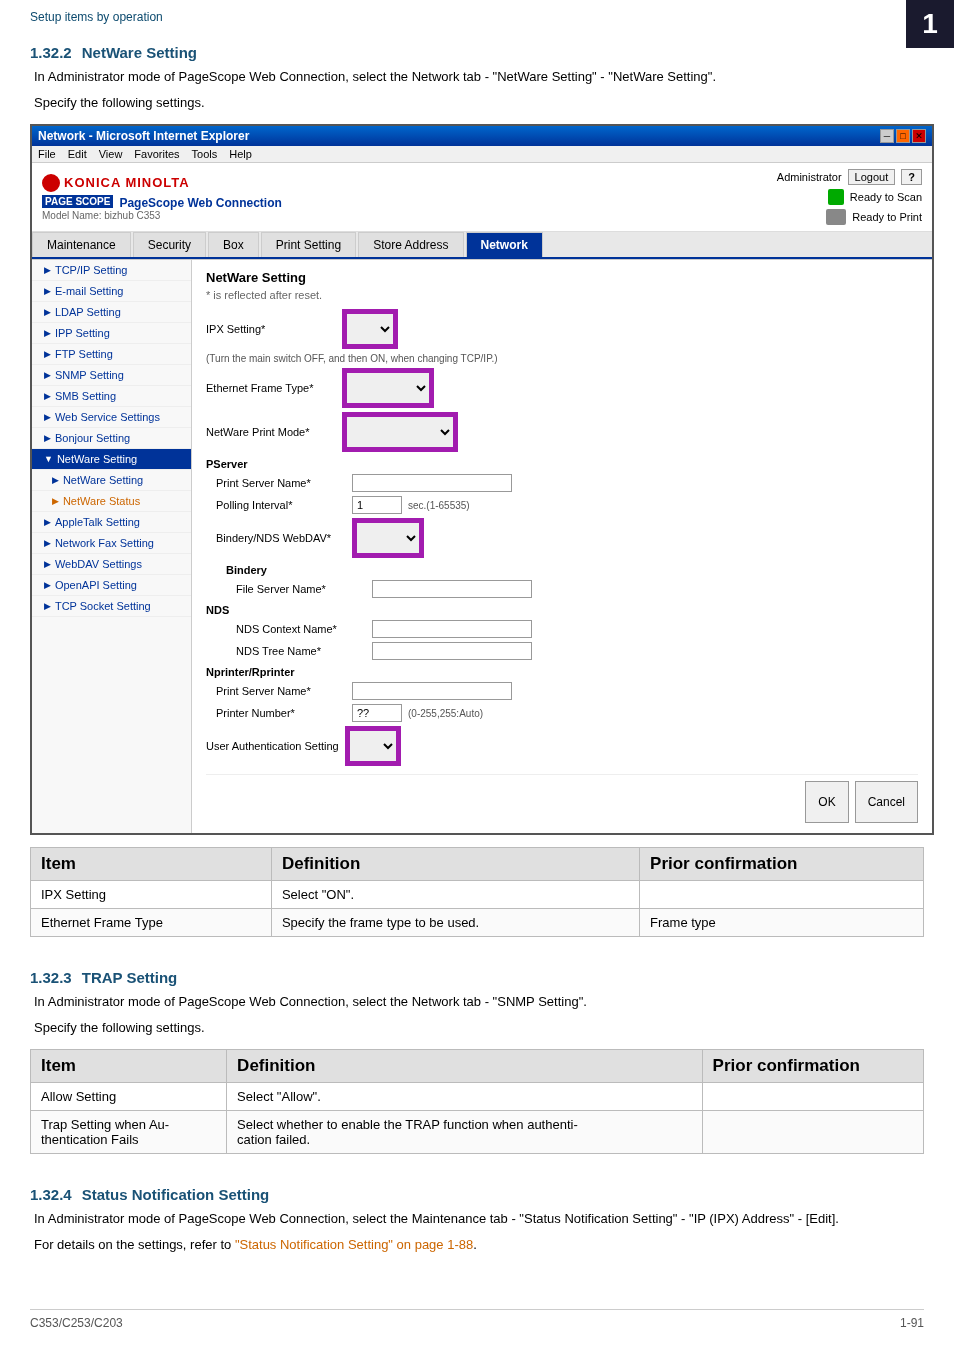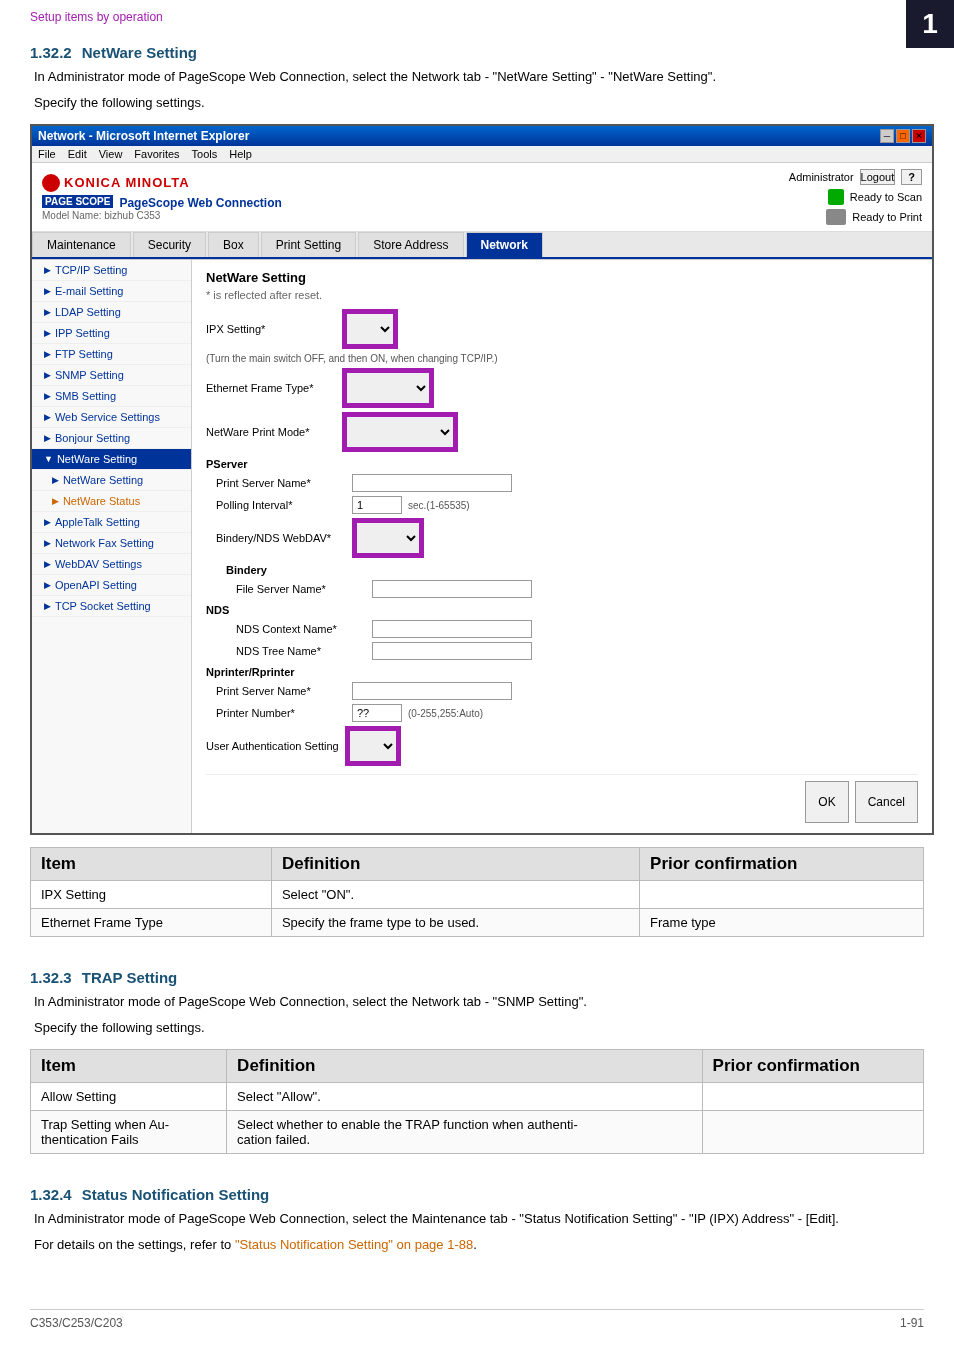--- a/index.html
+++ b/index.html
@@ -26,21 +26,21 @@
       justify-content: center;
       color: #fff;
       font-size: 28px;
       font-weight: bold;
     }
 
     
     .top-breadcrumb {
       padding: 10px 30px 6px 30px;
       font-size: 12px;
-      color: #a21caf;
+      color: #0c4a6e;
     }
 
     
     .section-header {
       display: flex;
       align-items: baseline;
       gap: 10px;
       padding: 14px 30px 6px 30px;
     }
     .section-number {
@@ -166,21 +166,21 @@
     }
     .admin-bar {
       display: flex;
       align-items: center;
       gap: 6px;
       font-size: 11px;
     }
     .logout-btn {
       background: #f0f0f0;
       border: 1px solid #999;
-      padding: 1px 0;
+      padding: 1px 6px;
       font-size: 11px;
       cursor: pointer;
     }
     .help-btn {
       background: #f0f0f0;
       border: 1px solid #999;
       padding: 1px 6px;
       font-size: 11px;
       cursor: pointer;
       font-weight: bold;

